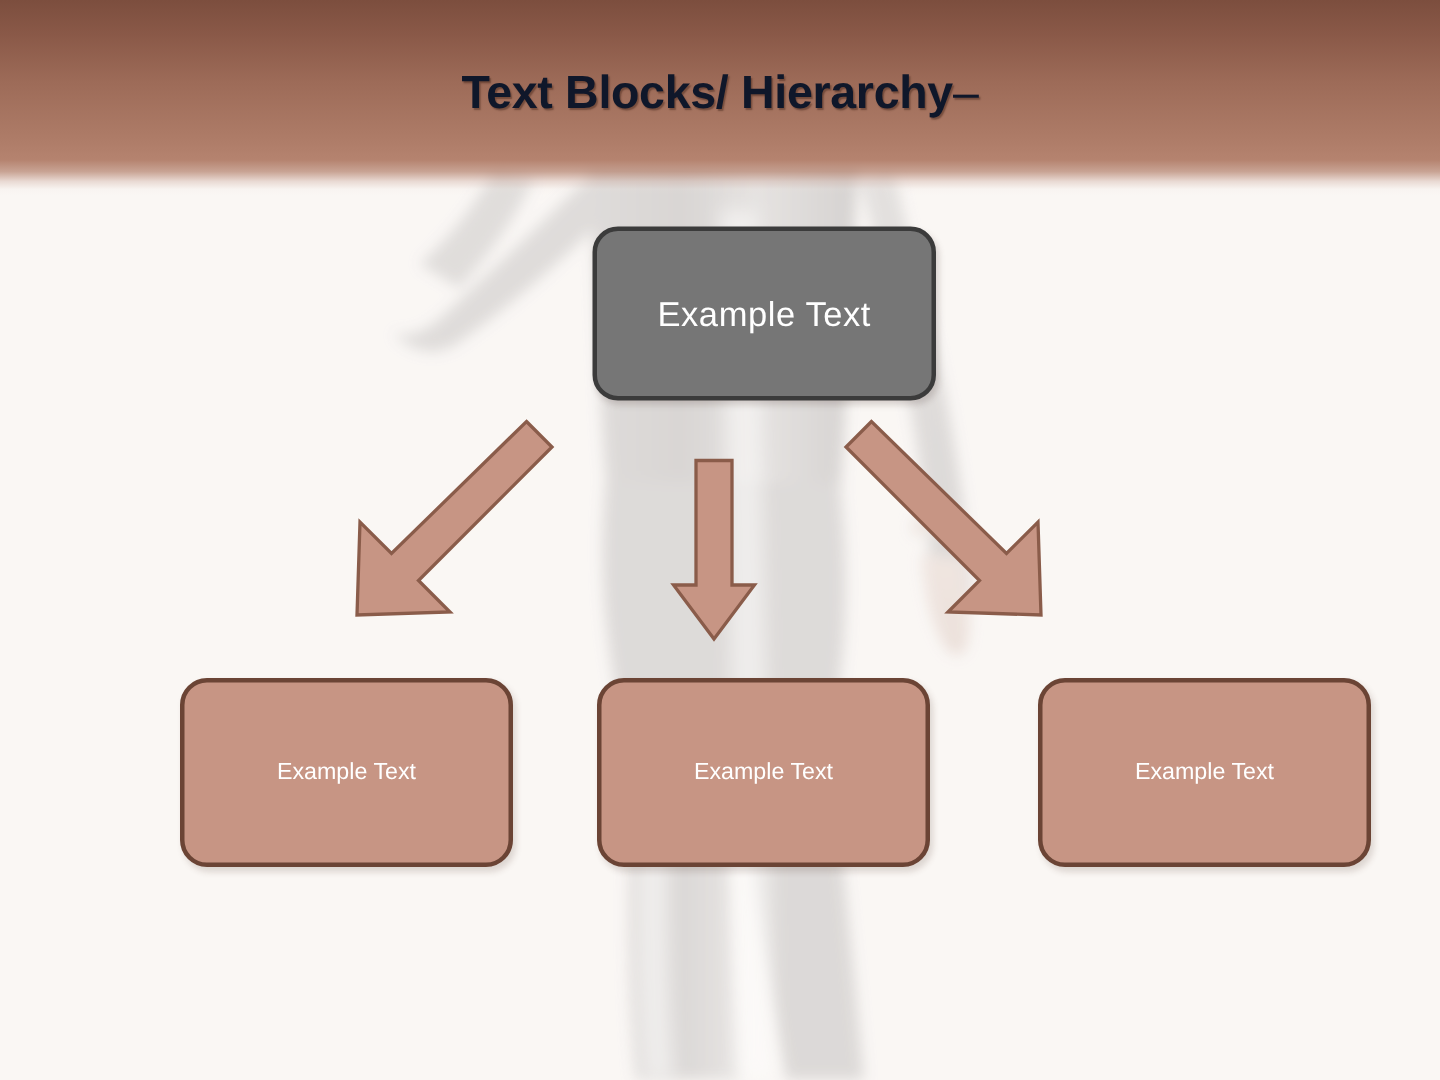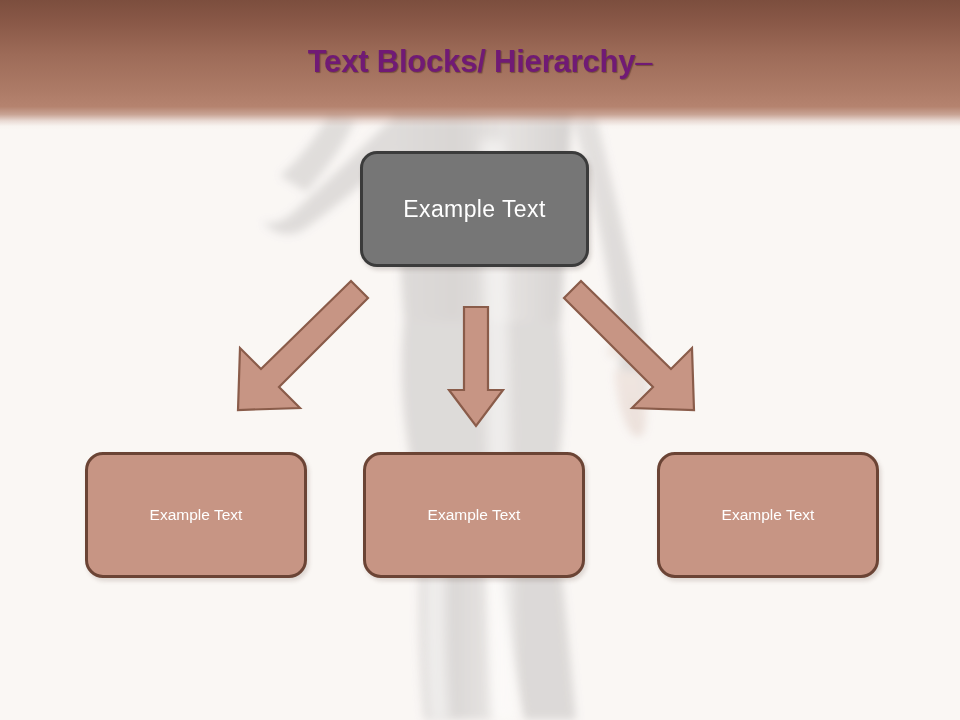--- a/index.html
+++ b/index.html
@@ -52,41 +52,42 @@
   #title-text {
     position: absolute;
     left: 0;
     top: 0;
     width: 960px;
     height: 112px;
     display: flex;
     align-items: center;
     justify-content: center;
     z-index: 6;
-    color: #701a75;
+    color: #0f172a;
     font-size: 31px;
     letter-spacing: -0.2px;
     white-space: nowrap;
     text-shadow: 1px 1px 1px rgba(60,30,20,0.45);
     padding-top: 12px;
     box-sizing: border-box;
   }
   #title-text .bold { font-weight: bold; }
   #title-text .light { font-weight: normal; }
 
   
   .node {
     position: absolute;
     box-sizing: border-box;
     display: flex;
     align-items: center;
     justify-content: center;
     color: #ffffff;
     text-align: center;
     z-index: 4;
+    margin-left: 35px;
   }
 
   .node-top {
     left: 360px;
     top: 151px;
     width: 229px;
     height: 116px;
     background: #767676;
     border: 3px solid #3b3b3b;
     border-radius: 17px;

